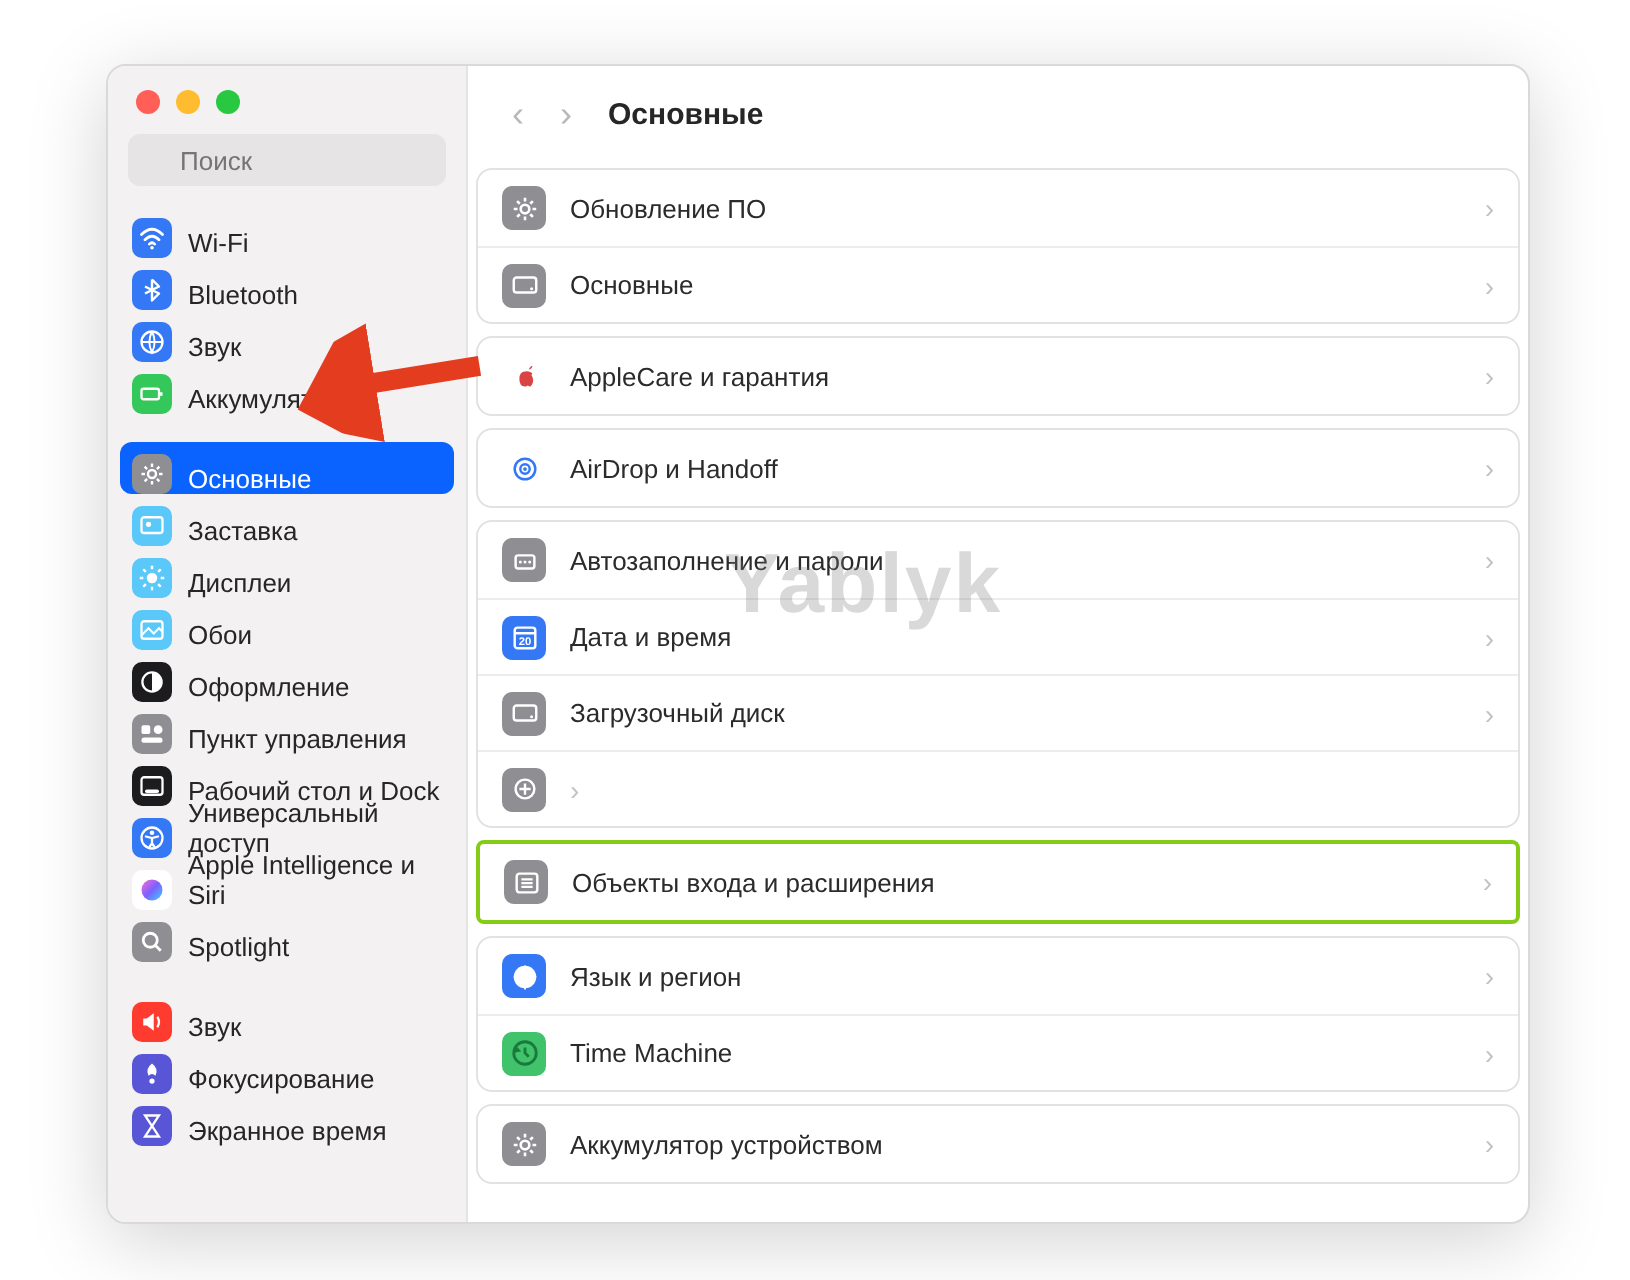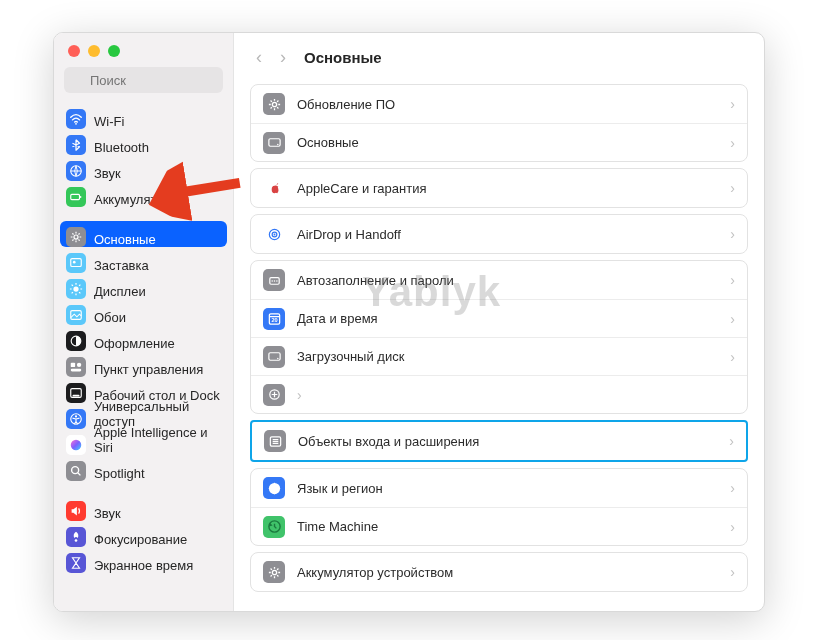--- a/index.html
+++ b/index.html
@@ -39,22 +39,22 @@
       flex-shrink: 0;
     }
     .side-icon svg { width: 14px; height: 14px; }
 
     .main { flex: 1; display: flex; flex-direction: column; overflow-y: auto; }
     .main-header {
       display: flex; align-items: center; gap: 10px; padding: 14px 18px 10px; font-size: 15px; font-weight: 600; color: #262626;
     }
     .nav-btn { color: #b8b8b8; font-size: 18px; font-weight: 300; width: 14px; text-align: center; }
     .main-title { margin-left: 4px; }
-    .panel { margin: 6px 16px 0; border: 1px solid #e2e2e2; border-radius: 8px; background: #fff; overflow: hidden; }
-    .panel.highlight { border: 2px solid #0ea5e9; border-radius: 4px; }
+    .panel { margin: 6px 4px 0; border: 1px solid #e2e2e2; border-radius: 8px; background: #fff; overflow: hidden; }
+    .panel.highlight { border: 2px solid #84cc16; border-radius: 4px; }
     .row {
       display: flex; align-items: center; height: 38px; padding: 0 12px; gap: 12px;
       border-top: 1px solid #ececec; font-size: 13px; color: #2b2b2b;
     }
     .row:first-child { border-top: none; }
     .row-icon {
       width: 22px; height: 22px; border-radius: 5px; display: flex; align-items: center; justify-content: center; flex-shrink: 0;
     }
     .row-icon svg { width: 15px; height: 15px; }
     .row-label { flex: 1; }

